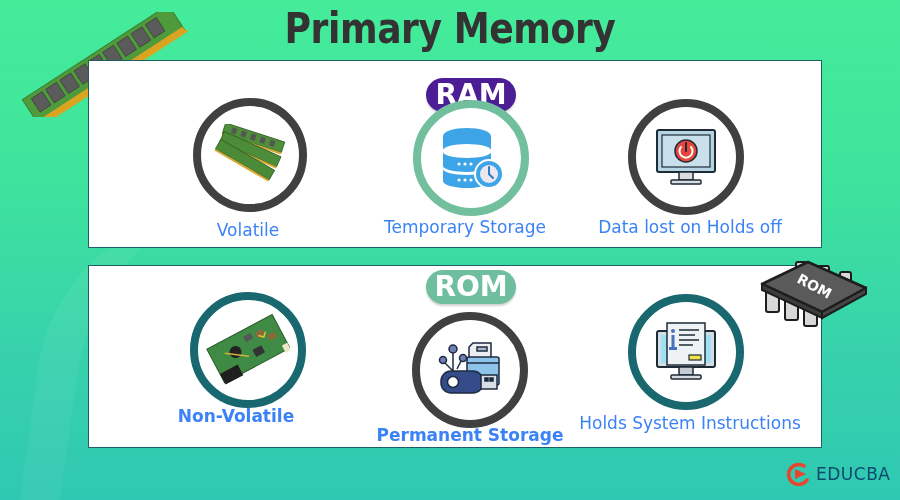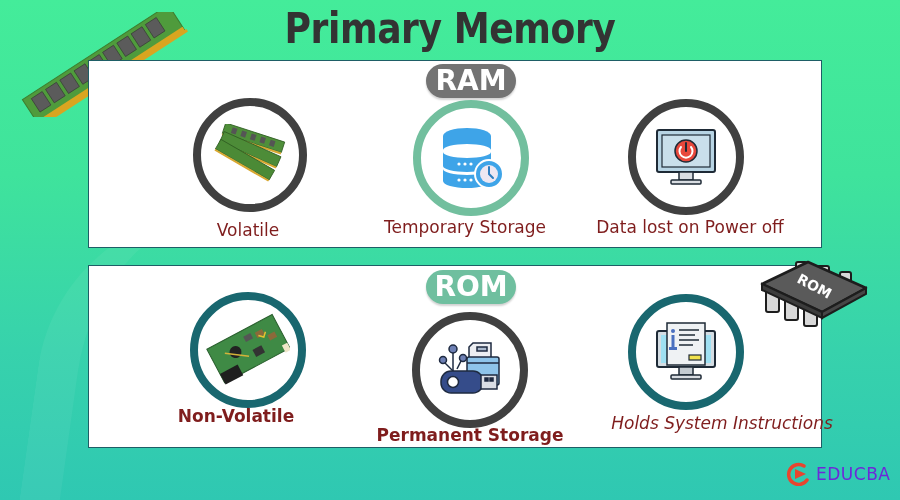--- a/index.html
+++ b/index.html
@@ -40,51 +40,51 @@
       width: 90px; height: 34px;
       border-radius: 17px;
       color: #ffffff;
       font-weight: bold;
       font-size: 28px;
       line-height: 34px;
       text-align: center;
       box-shadow: 0 2px 2px rgba(0,0,0,0.18);
       font-family: "DejaVu Sans", sans-serif;
     }
-    .pill.ram { left: 426px; top: 64px; background: #737373; }
+    .pill.ram { left: 426px; top: 78px; background: #4c1d95; }
     .pill.rom { left: 426px; top: 270px; background: #6fbf9f; }
     .circle {
       position: absolute;
       border-radius: 50%;
       background: #ffffff;
       display: flex; align-items: center; justify-content: center;
     }
     .circle.dark { border: 8px solid #404040; }
     .circle.green { border: 8px solid #72bf9e; }
     .circle.teal { border: 8px solid #19676f; }
 
     .label {
       position: absolute;
       white-space: nowrap;
       font-family: "DejaVu Sans", sans-serif;
       font-size: 17px;
-      color: #7f1d1d;
+      color: #3b82f6;
       transform: translateX(-50%);
     }
 
     .ram-stick { position: absolute; left: 18px; top: 12px; width: 170px; height: 105px; }
     .rom-chip { position: absolute; left: 758px; top: 258px; width: 112px; height: 70px; }
 
     .logo {
       position: absolute; left: 786px; top: 462px;
       display: flex; align-items: center; gap: 4px;
     }
     .logo-text {
       font-family: "DejaVu Sans", sans-serif;
-      font-size: 17px; color: #6d28d9; letter-spacing: 0.5px;
+      font-size: 17px; color: #0c4a6e; letter-spacing: 0.5px;
     }
   </style>
 </head>
 <body>
 
 <div class="bg-sheen"></div>
 
 <h1 class="title">Primary Memory</h1>
 
 <svg class="ram-stick" viewBox="0 0 170 105">
@@ -166,21 +166,21 @@
   <svg width="66" height="62" viewBox="0 0 66 62">
     <rect x="4" y="4" width="58" height="42" rx="2" fill="#b7d4e4" stroke="#1e2a36" stroke-width="2"></rect>
     <rect x="9" y="9" width="48" height="32" fill="#c9dfeb" stroke="#1e2a36" stroke-width="1.2"></rect>
     <rect x="26" y="46" width="14" height="8" fill="#d9dde2" stroke="#1e2a36" stroke-width="1.5"></rect>
     <rect x="18" y="54" width="30" height="4" rx="1" fill="#d9dde2" stroke="#1e2a36" stroke-width="1.5"></rect>
     <circle cx="33" cy="25" r="11" fill="#e8483c" stroke="#1e2a36" stroke-width="1.5"></circle>
     <path d="M28 21 a6.5 6.5 0 1 0 10 0" stroke="#ffffff" stroke-width="2" fill="none" stroke-linecap="round"></path>
     <line x1="33" y1="17" x2="33" y2="25" stroke="#1e2a36" stroke-width="2" stroke-linecap="round"></line>
   </svg>
 </div>
-<div class="label" style="left:690px; top:217px;">Data lost on Power off</div>
+<div class="label" style="left:690px; top:217px;">Data lost on Holds off</div>
 
 <div class="panel rom"></div>
 <div class="pill rom">ROM</div>
 
 <svg class="rom-chip" viewBox="0 0 112 70">
   <g fill="#d8d8d8" stroke="#1d1d1d" stroke-width="2">
     <rect x="8" y="32" width="13" height="22" rx="2"></rect>
     <rect x="27" y="40" width="13" height="22" rx="2"></rect>
     <rect x="46" y="46" width="13" height="22" rx="2"></rect>
     <rect x="38" y="4" width="11" height="10" rx="2"></rect>
@@ -246,21 +246,21 @@
     <rect x="14" y="26" width="8" height="3" fill="#4a70c0"></rect>
     <g stroke="#1e2a36" stroke-width="1.5">
       <line x1="24" y1="9" x2="44" y2="9"></line>
       <line x1="24" y1="14" x2="40" y2="14"></line>
       <line x1="24" y1="19" x2="44" y2="19"></line>
       <line x1="24" y1="24" x2="38" y2="24"></line>
     </g>
     <rect x="34" y="34" width="12" height="5" fill="#f0e24c" stroke="#1e2a36" stroke-width="1.2"></rect>
   </svg>
 </div>
-<div class="label" style="left:722px; top:413px;font-style:italic;">Holds System Instructions</div>
+<div class="label" style="left:690px; top:413px;">Holds System Instructions</div>
 
 <div class="logo">
   <svg width="26" height="24" viewBox="0 0 26 24">
     <path d="M18 4 A10 10 0 1 0 21 18" stroke="#e8452f" stroke-width="3.5" fill="none" stroke-linecap="round"></path>
     <path d="M9 7 L20 12 L9 17 Z" fill="#e8452f"></path>
   </svg>
   <span class="logo-text">EDUCBA</span>
 </div>
 
 </body></html>

